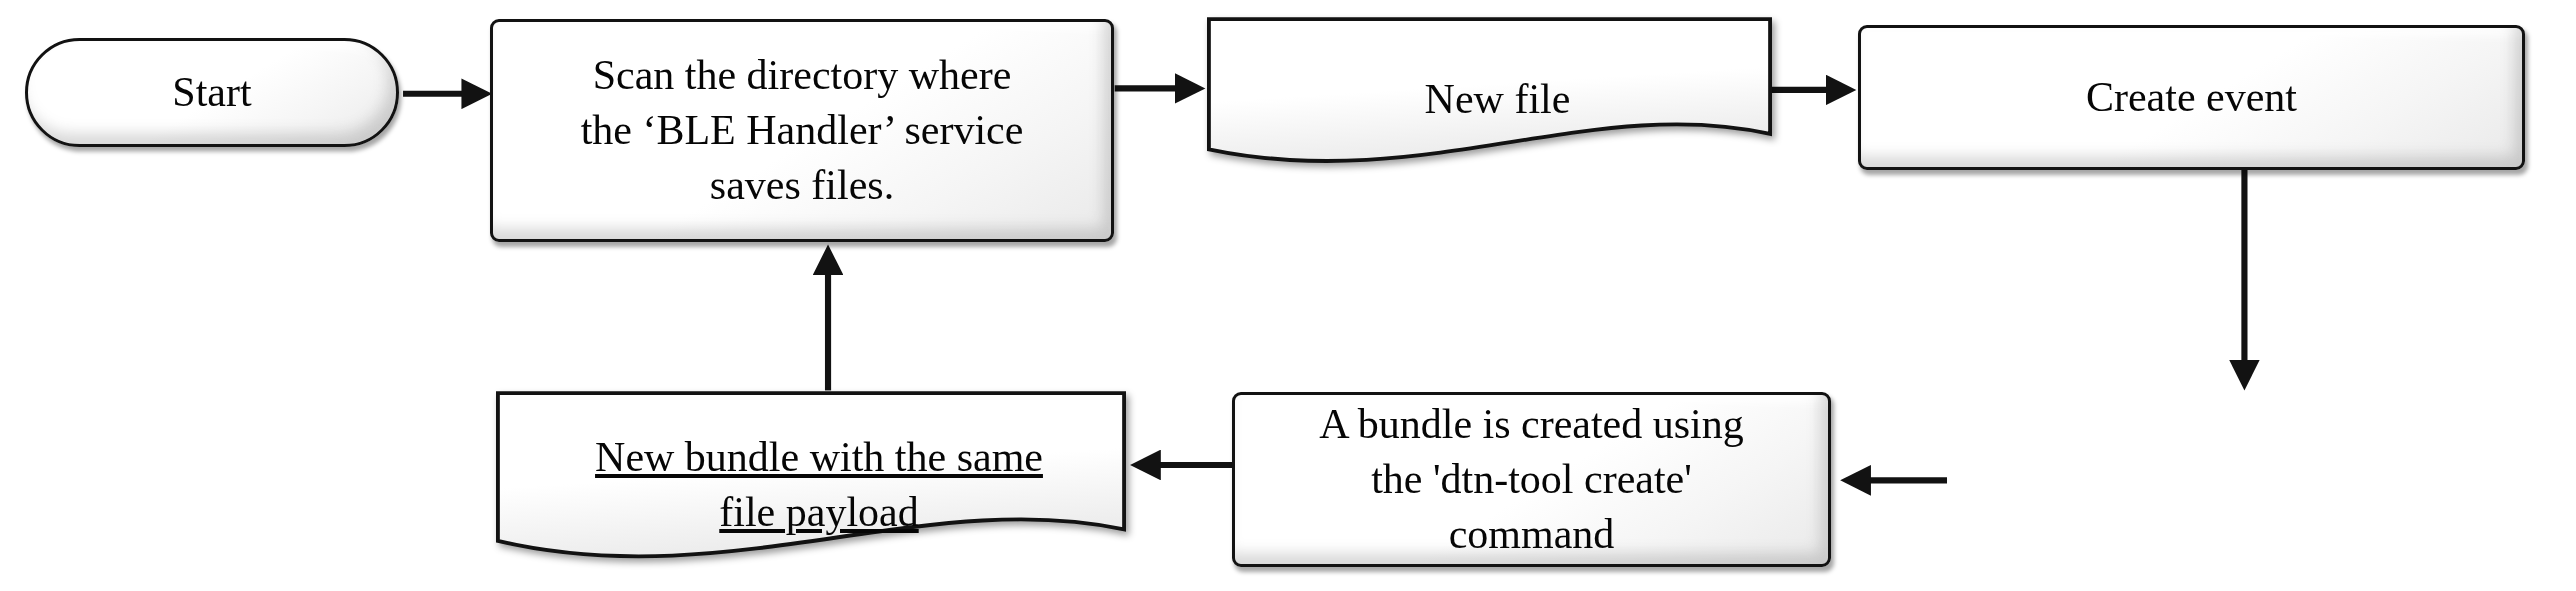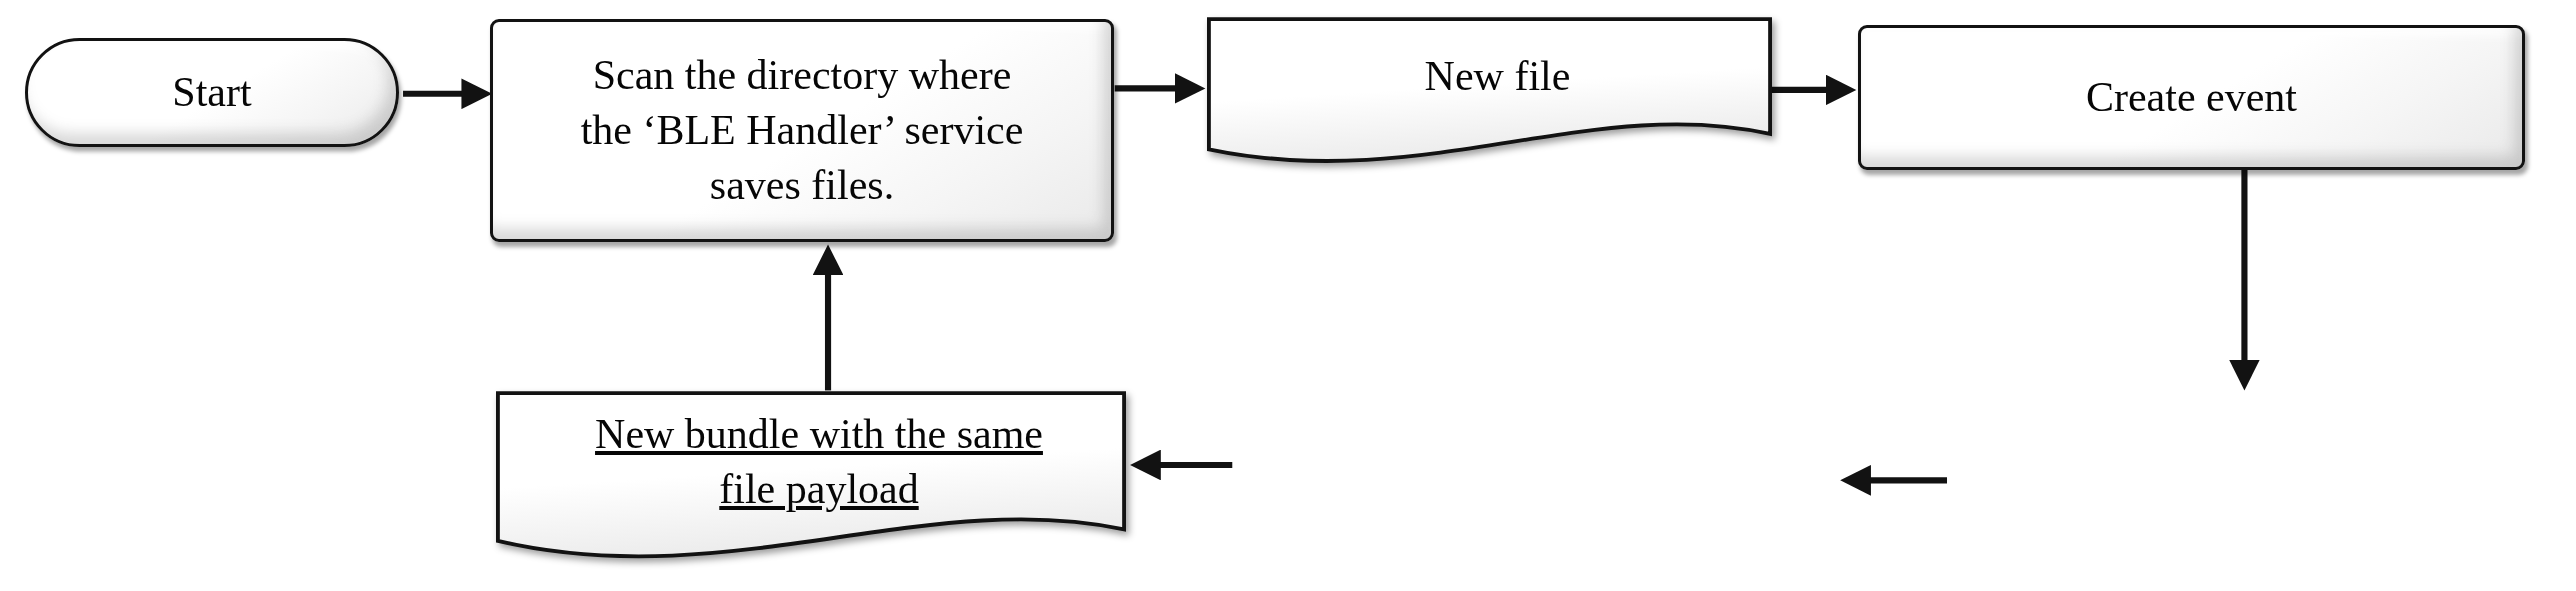--- a/index.html
+++ b/index.html
@@ -9,21 +9,21 @@
         background:linear-gradient(148deg,#ffffff 52%,#f5f5f5 76%,#e9e9e9 100%);
         box-shadow:2.3px 4.6px 4.6px rgba(0,0,0,.35),
                    inset -7.7px -10.8px 14px rgba(120,120,120,.28),
                    inset 5.4px 7px 10.8px rgba(255,255,255,.95);
         display:flex;align-items:center;justify-content:center;}
   .rounded{border-radius:9px;}
   .terminator{border-radius:61px;}
   .label{white-space:pre-line;text-align:center;font-size:42px;line-height:55px;}
   .docwrap{position:absolute;}
   .docwrap svg{display:block;filter:drop-shadow(3.1px 4.6px 3.8px rgba(0,0,0,.38));}
-  .doclabel{position:absolute;left:16px;right:0;display:flex;align-items:center;justify-content:center;}
+  .doclabel{position:absolute;left:16px;right:0;display:flex;align-items:center;justify-content:center;margin-top:23px;}
   #arrow-layer{position:absolute;left:0;top:0;pointer-events:none;}
   #arrow-layer line{stroke:#121212;stroke-width:8;}
   
   #node-start     {left:25px;  top:38px;  width:374px; height:109px;}
   #node-scan      {left:490px; top:19px;  width:624px; height:223px;}
   #node-create    {left:1858px;top:24.6px;  width:667px; height:145px;}
   #node-extract   {left:1947px;top:394px; width:600px; height:169px;}
   #node-bundle    {left:1232px;top:392px; width:599px; height:175px;}
   #doc-newfile    {left:1207px;top:17px;  width:565px; height:154px;}
   #doc-newfile   .doclabel{top:0;height:119px;}
@@ -71,20 +71,25 @@
       <path d="M2.5,2.5 H732.5 V152 C 500,100 280,230 2.5,172 Z" fill="url(#dg1)" stroke="#121212" stroke-width="5"></path>
     </svg>
     <div class="doclabel label">New file</div>
   </div>
 
   <div id="node-create" class="node rounded">
     <div class="label">Create event</div>
   </div>
 
 
+  <div id="node-bundle" class="node rounded">
+    <div class="label">A bundle is created using
+the 'dtn-tool create'
+command</div>
+  </div>
 
   <div id="doc-newbundle" class="docwrap">
     <svg width="630" height="177" viewBox="0 0 820 230">
       <defs>
         <linearGradient id="dg2" x1="0" y1="0" x2="0.25" y2="1">
           <stop offset="0.55" stop-color="#ffffff"></stop>
             <stop offset="1" stop-color="#ececec"></stop>
         </linearGradient>
       </defs>
       <path d="M2.5,2.5 H817.5 V180 C 560,125 300,265 2.5,195 Z" fill="url(#dg2)" stroke="#121212" stroke-width="5"></path>

